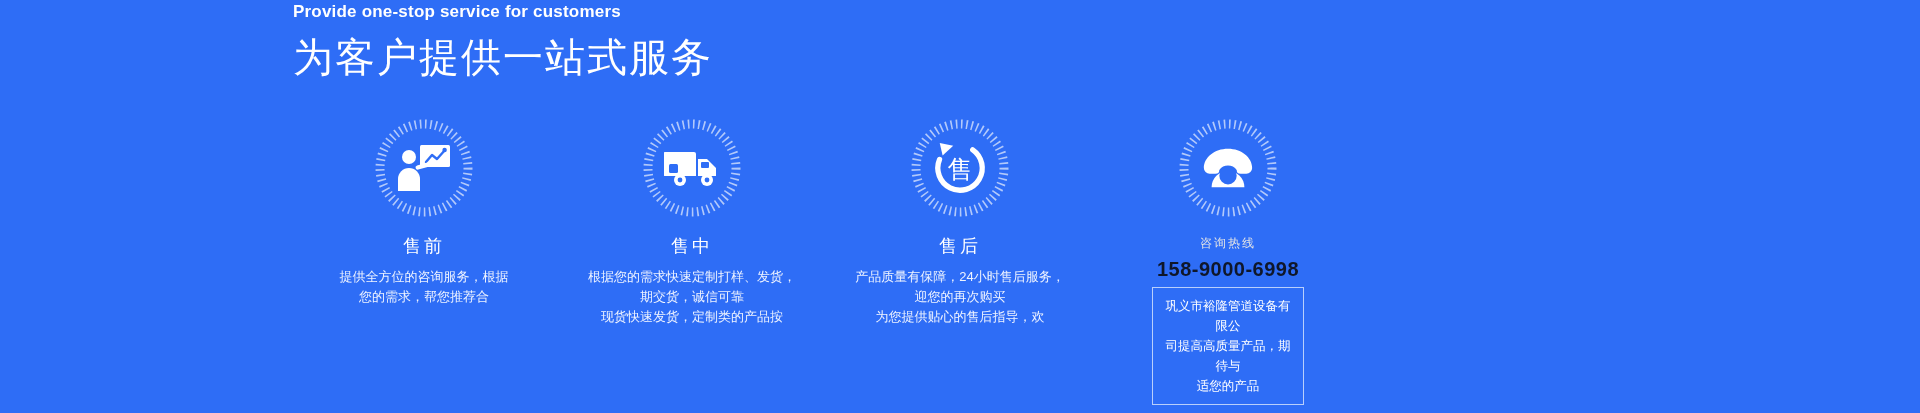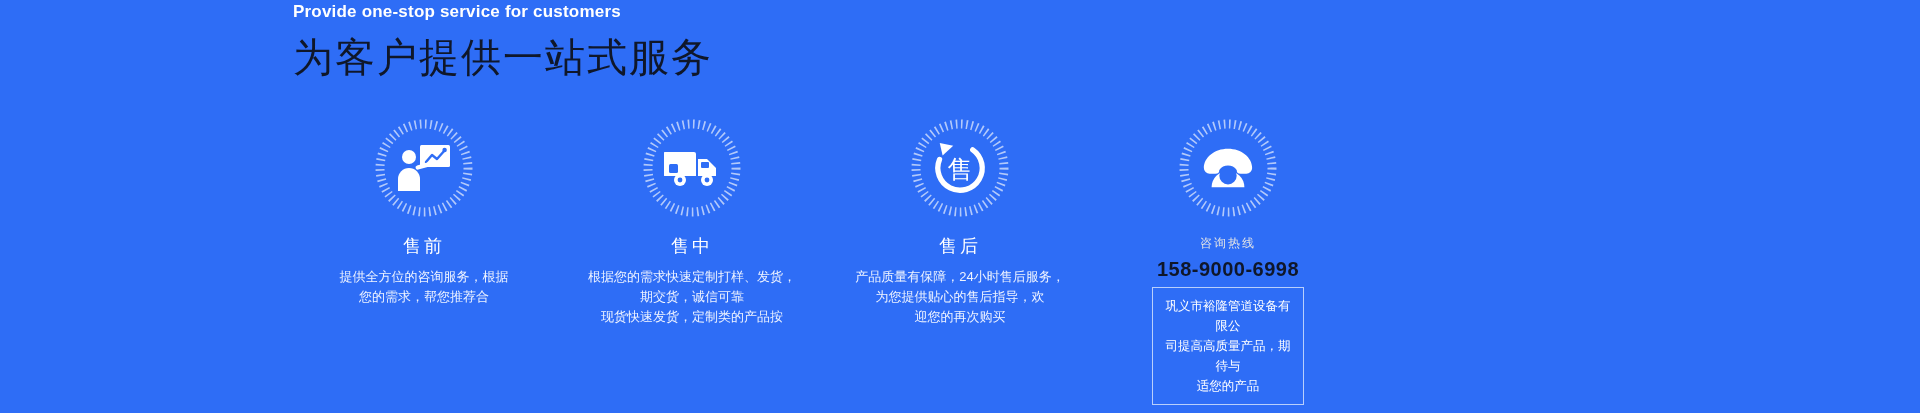--- a/index.html
+++ b/index.html
@@ -20,21 +20,21 @@
     letter-spacing:.2px;
     color:#ffffff;
     line-height:22px;
     white-space:nowrap;
   }
   .title-cn {
     margin-top:9px;
     font-size:40px;
     font-weight:400;
     letter-spacing:2px;
-    color:#0f172a;
+    color:#ffffff;
     line-height:50px;
     white-space:nowrap;
   }
 
   
   .cards {
     position:absolute;
     left:290px;
     top:118px;
     width:1290px;
@@ -189,22 +189,22 @@
           <svg width="58" height="56" viewBox="0 0 58 56">
             <path d="M29 5 a23 23 0 1 1 -22.4 28" fill="none" stroke="#ffffff" stroke-width="5.5" stroke-linecap="round" transform="rotate(35 29 28)"></path>
             <polygon points="8,2 22,5 11,15" fill="#ffffff"></polygon>
             <text x="29" y="38" font-size="26" font-family="'DejaVu Sans',sans-serif" fill="#ffffff" text-anchor="middle">售</text>
           </svg>
         </div>
       </div>
       <div class="card-title">售后</div>
       <div class="card-desc">
         <div>产品质量有保障，24小时售后服务，</div>
+        <div>迎您的再次购买</div>
         <div>为您提供贴心的售后指导，欢</div>
-        <div>迎您的再次购买</div>
       </div>
     </div>
 
     <div class="card c4">
       <div class="ring-wrap">
         <svg class="ring" viewBox="0 0 100 100">
           <circle cx="50" cy="50" r="44" fill="none" stroke="#c9d9fb" stroke-width="9" stroke-dasharray="1.6 3.6" opacity="0.85"></circle>
         </svg>
         <div class="icon-holder">
           <svg width="58" height="44" viewBox="0 0 58 44">

